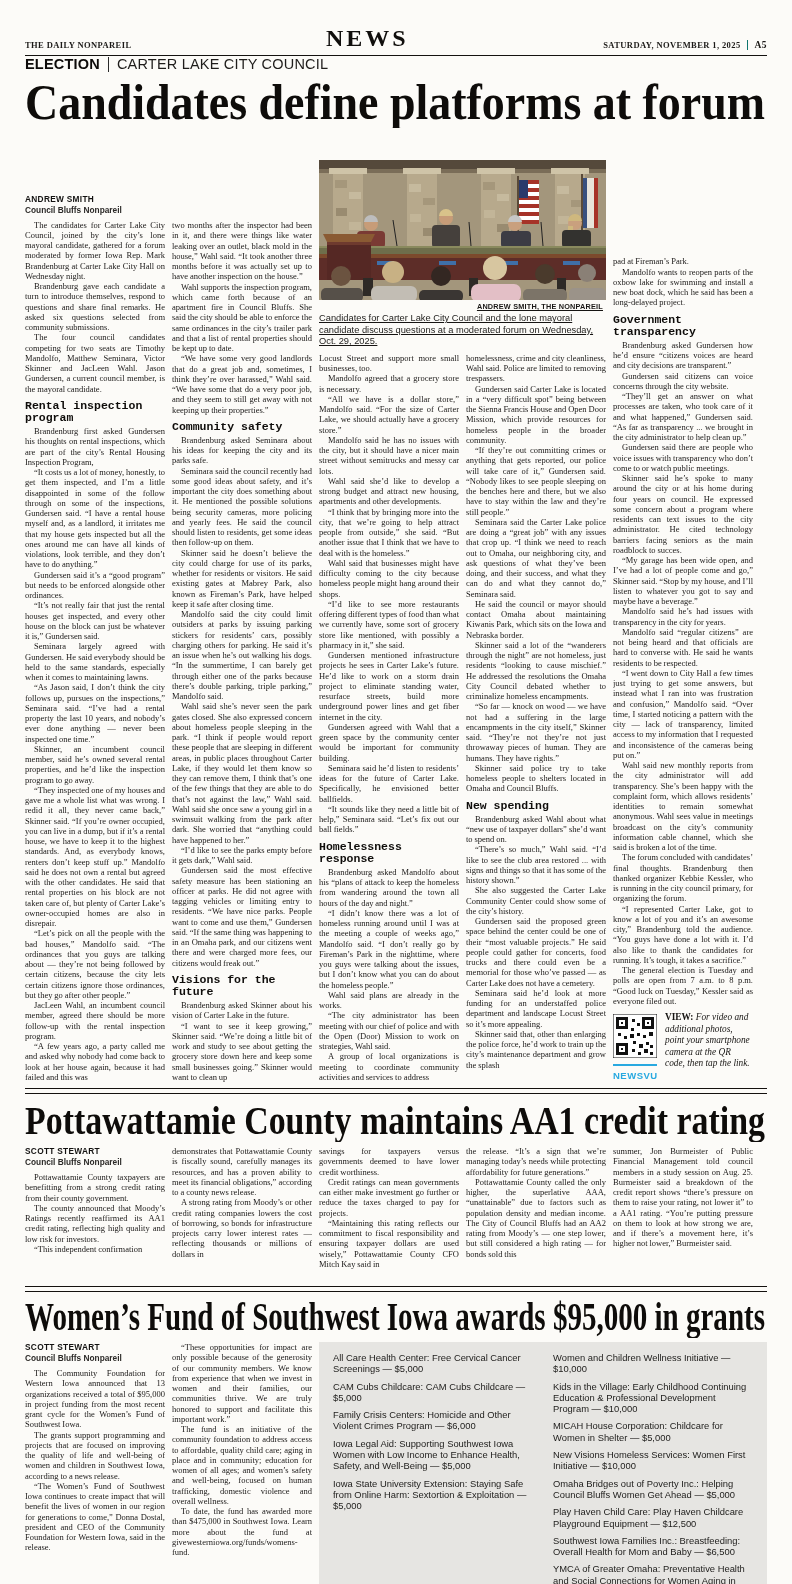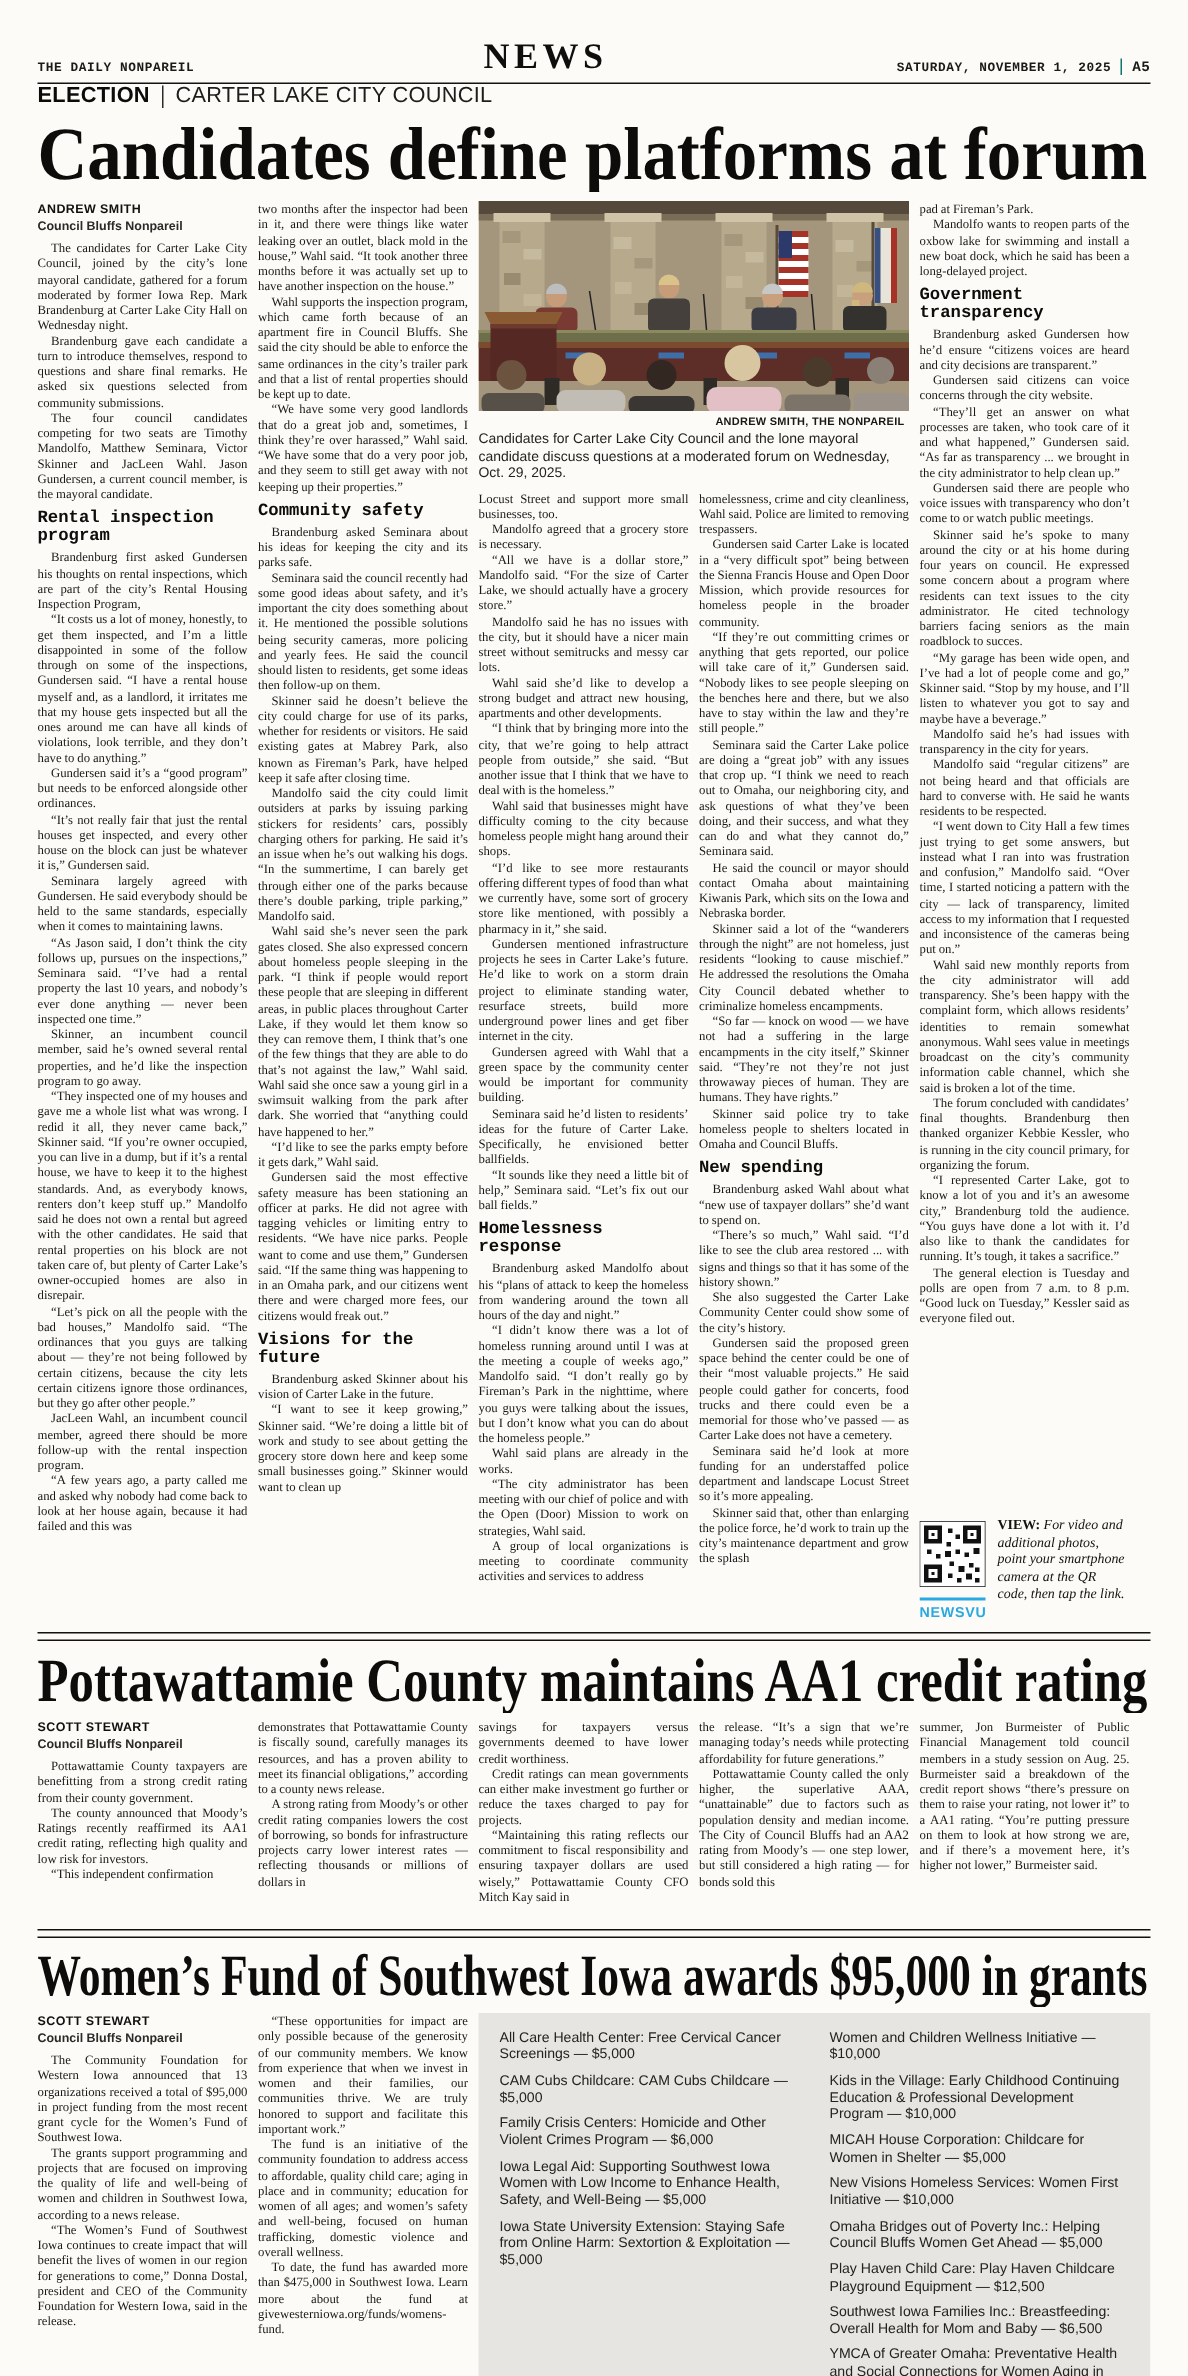--- a/index.html
+++ b/index.html
@@ -8,21 +8,21 @@
     background:#fcfbf8;box-sizing:border-box;padding:0 25px;
     overflow:hidden;color:#161412;
     font-family:"Liberation Serif", serif;
   }
   
   .masthead{
     margin-top:26px;display:flex;align-items:flex-end;justify-content:space-between;
     border-bottom:1.5px solid #141210;padding-bottom:5px;
   }
   .mast-left,.mast-right{
-    font-family:Liberation Mono, monospace;font-weight:700;font-size:8.5px;
+    font-family:Liberation Serif, serif;font-weight:700;font-size:8.5px;
     letter-spacing:.4px;color:#1c1a18;white-space:nowrap;
   }
   .mast-center{
     font-family:"Liberation Serif",serif;font-weight:700;font-size:24px;
     letter-spacing:3px;line-height:1;color:#100e0c;
   }
   .mast-right .pg{font-weight:800;margin-left:6px;padding-left:7px;border-left:1px solid #0f766e;font-size:9.5px;}
   
   .kicker{display:flex;align-items:center;gap:8px;
     font-family:"Liberation Sans",sans-serif;font-size:14.5px;letter-spacing:.2px;}
@@ -33,38 +33,38 @@
   .headline-svg text{
     font-family:"Liberation Serif",serif;font-weight:700;fill:#0e0c0a;
   }
   
   .art-rule{height:4px;border-top:1.5px solid #14110f;border-bottom:1.5px solid #14110f;margin:6px 0 4px;}
   
   .byline{font-family:"Liberation Sans",sans-serif;margin:0 0 5px;}
   .byline .bn{display:block;font-weight:800;font-size:8.3px;letter-spacing:.3px;color:#121110;}
   .byline .bo{display:block;font-weight:700;font-size:8.3px;color:#2c2a28;margin-top:1px;}
   
-  .a1-body{display:flex;gap:7px;height:948px;overflow:hidden;margin-top:6px;}
+  .a1-body{display:flex;gap:7px;height:948px;overflow:hidden;margin-top:6px;align-items:flex-end;}
   .col{flex:0 0 140px;width:140px;overflow:hidden;}
   .midwrap{flex:0 0 287px;width:287px;display:flex;flex-direction:column;}
   .midcols{display:flex;gap:7px;flex:1;overflow:hidden;margin-top:5px;}
   .col5{display:flex;flex-direction:column;}
   .col5 .coltext{flex:1 1 auto;overflow:hidden;}
   .bp{
     margin:0;font-size:8.5px;line-height:10.25px;text-align:justify;
     text-indent:9px;color:#1b1918;
     hyphens:auto;-webkit-hyphens:auto;word-spacing:-.2px;
   }
   .bp.cont{text-indent:0;}
   .subhead{
     font-family:Liberation Mono, monospace;font-weight:800;font-size:11.5px;
     margin:6px 0 2px;line-height:1.05;color:#0f0d0b;text-indent:0;
   }
   
-  .photo{width:284px;}
+  .photo{width:284px;text-decoration:underline;}
   .photo svg{display:block;}
   .photo-credit{
     font-family:"Liberation Sans",sans-serif;font-weight:800;font-size:7.3px;
     text-align:right;color:#1a1816;margin-top:2px;letter-spacing:.2px;
   }
   .photo-caption{
     font-family:"Liberation Sans",sans-serif;font-size:9.3px;line-height:11.5px;
     color:#232220;margin-top:2px;
   }
   

